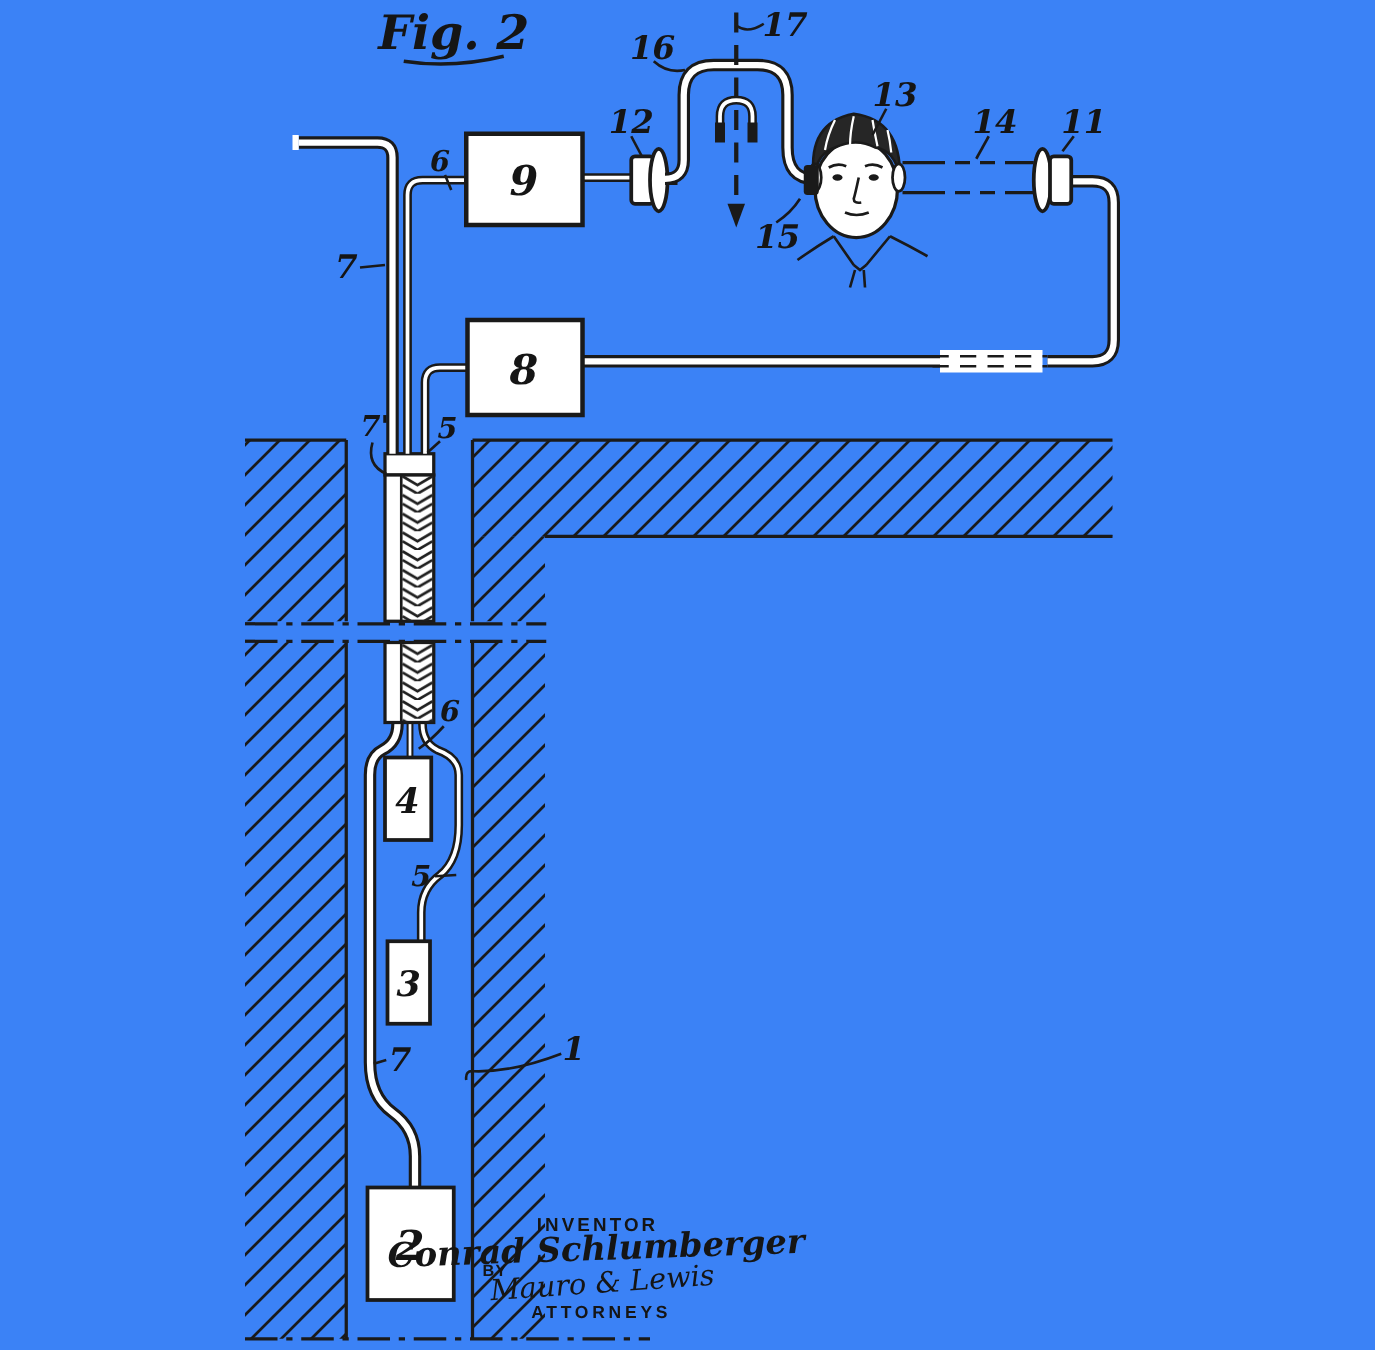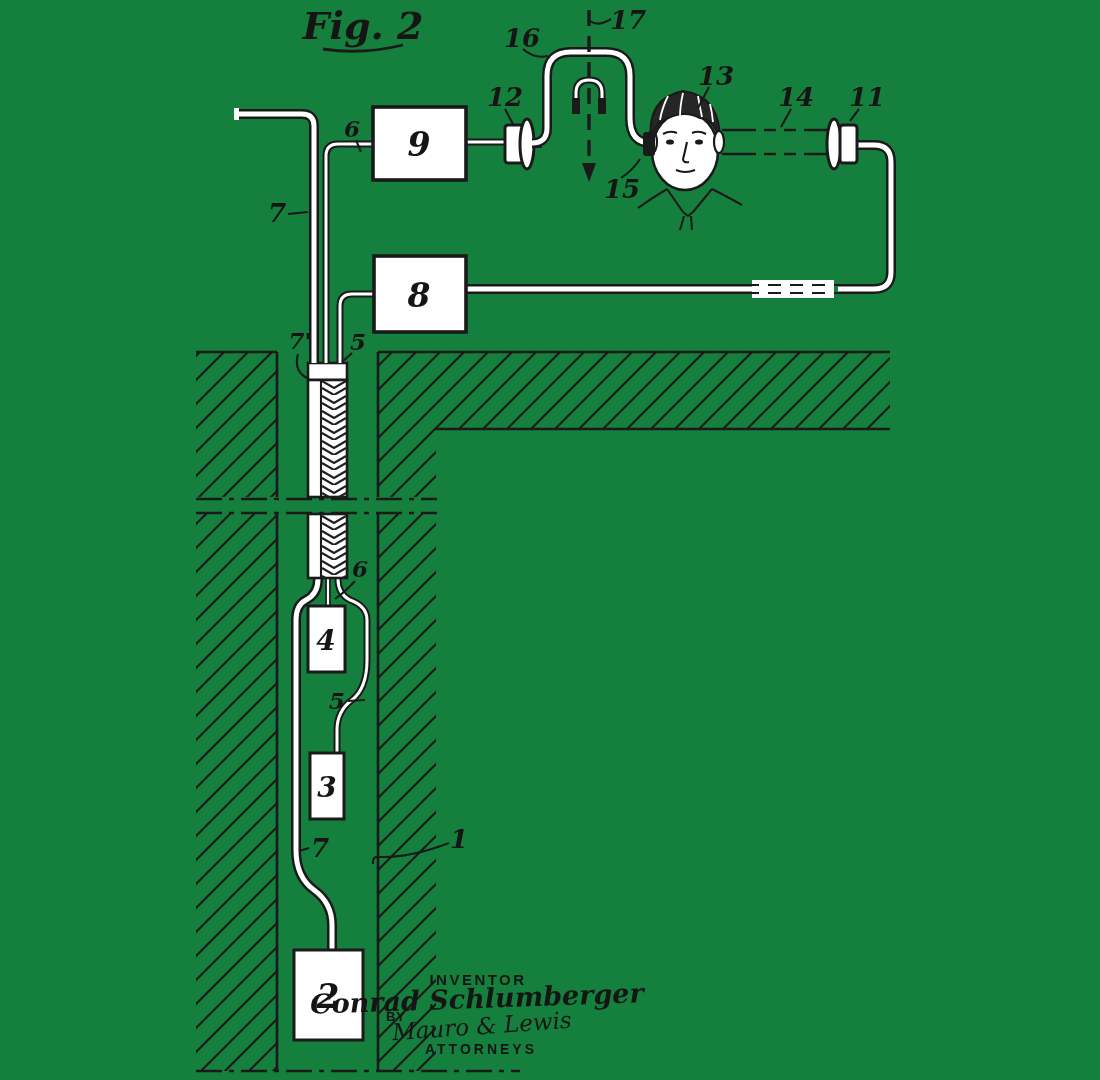--- a/index.html
+++ b/index.html
@@ -1,16 +1,16 @@
 <!DOCTYPE html>
 <html><head>
 <meta charset="utf-8">
 <style>
   html,body{margin:0;padding:0;background:#ffffff;}
-  .page{position:relative;width:1100px;height:1080px;background:#15803d;overflow:hidden;}
+  .page{position:relative;width:1100px;height:1080px;background:#3b82f6;overflow:hidden;}
   svg{display:block;}
   
   .po{fill:none;stroke:#1a1a1a;stroke-width:10;stroke-linejoin:round;stroke-linecap:butt;}
   .pi{fill:none;stroke:#ffffff;stroke-width:5;stroke-linejoin:round;stroke-linecap:butt;}
   .wo{fill:none;stroke:#1a1a1a;stroke-width:7;stroke-linejoin:round;}
   .wi{fill:none;stroke:#ffffff;stroke-width:3;stroke-linejoin:round;}
   .no{fill:none;stroke:#1a1a1a;stroke-width:5.5;stroke-linejoin:round;}
   .ni{fill:none;stroke:#ffffff;stroke-width:2.2;stroke-linejoin:round;}
   .ln{fill:none;stroke:#1a1a1a;stroke-width:2.6;}
   .ln2{fill:none;stroke:#1a1a1a;stroke-width:2.1;}

